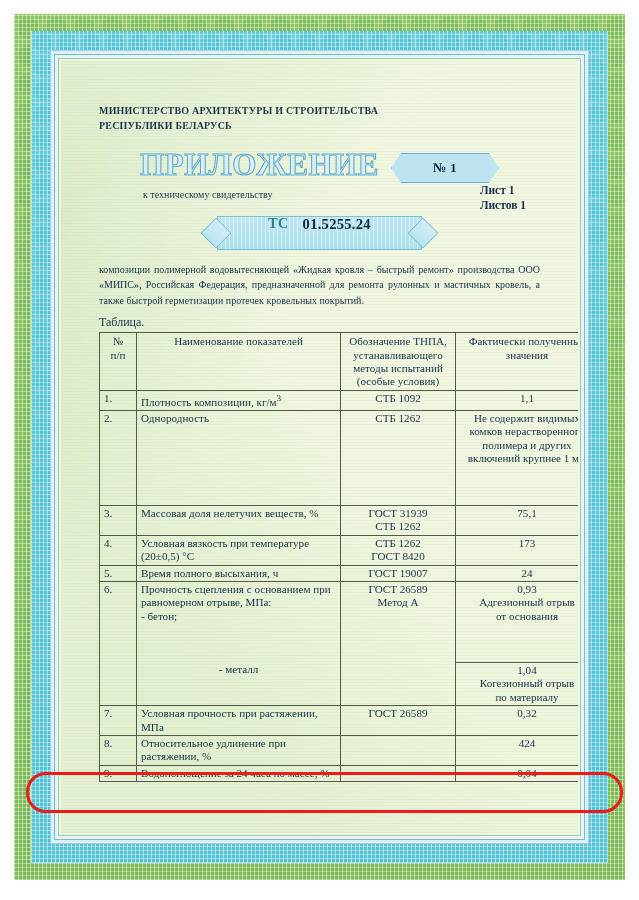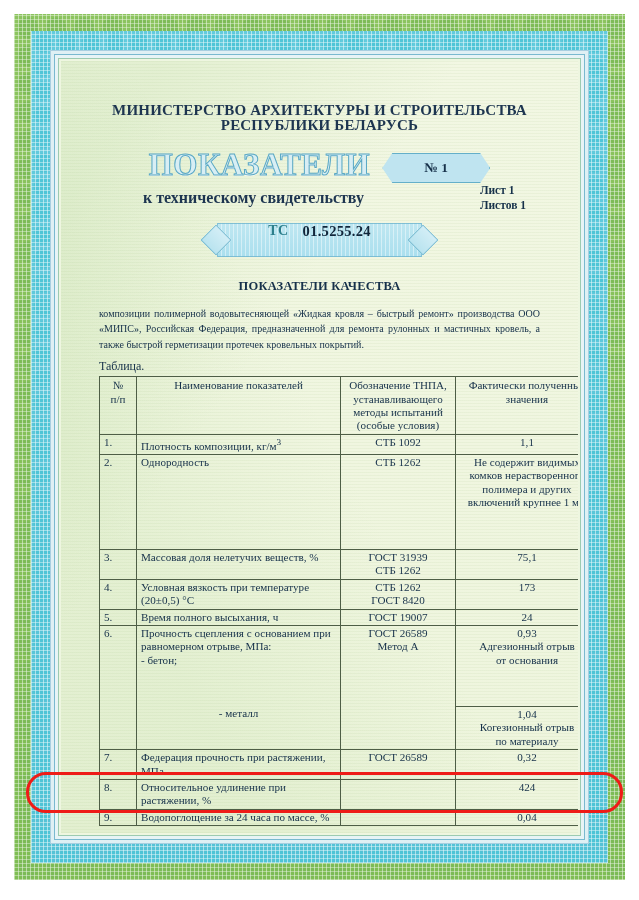--- a/index.html
+++ b/index.html
@@ -50,40 +50,40 @@
       linear-gradient(125deg, rgba(150,200,120,.16) 0 10%, rgba(150,200,120,0) 38%),
       linear-gradient(62deg, rgba(150,200,120,.13) 0 22%, rgba(150,200,120,0) 52%),
       repeating-linear-gradient(0deg, rgba(160,190,130,.10) 0 1px, rgba(160,190,130,0) 1px 3px),
       linear-gradient(#f2f7e3,#eef5dd);
     overflow:hidden;}
 
   
   .content{position:absolute;left:0;top:0;right:0;bottom:0;
            padding:0 38px;box-sizing:border-box;color:#18314a;}
 
-  .ministry{text-align:center;margin-top:42px;font-weight:bold;
-            font-size:15px;letter-spacing:.2px;line-height:15px;color:#1d3550;}
+  .ministry{margin-top:42px;font-weight:bold;
+            font-size:10px;letter-spacing:.2px;line-height:15px;color:#1d3550;}
 
   .prilozh-row{display:flex;align-items:flex-start;justify-content:center;
                margin-top:16px;position:relative;}
   .prilozh{font-size:31px;font-weight:bold;letter-spacing:.5px;line-height:1;
            color:#d8eef4;
            -webkit-text-stroke:1px #5aa8c4;
            text-shadow:0 1px 0 rgba(255,255,255,.8);}
   .hexbox{position:relative;margin-left:12px;margin-top:4px;
           width:108px;height:30px;
           background:#bfe4f0;
           clip-path:polygon(10px 0,98px 0,108px 15px,98px 30px,10px 30px,0 15px);
           border:0;display:flex;align-items:center;justify-content:center;}
   .hexbox span{font-size:13.5px;font-weight:bold;color:#16314a;}
   .hexline{position:absolute;inset:0;
            clip-path:polygon(10px 0,98px 0,108px 15px,98px 30px,10px 30px,0 15px);
            box-shadow:inset 0 0 0 1px rgba(90,168,196,.9);}
 
-  .subtitle{font-size:16px;color:#1d3550;margin-top:6px;margin-left:44px;font-weight:bold;}
+  .subtitle{font-size:10px;color:#1d3550;margin-top:6px;margin-left:44px;}
 
   .sheets{position:absolute;right:52px;top:122px;font-size:11.5px;
           line-height:15px;color:#16314a;text-align:left;font-weight:bold;}
 
   
   .tc-wrap{display:flex;justify-content:center;margin-top:16px;}
   .tc-box{position:relative;width:205px;height:34px;
           background:
             repeating-linear-gradient(90deg, rgba(255,255,255,.45) 0 1px, rgba(255,255,255,0) 1px 4px),
             linear-gradient(#bfe7f1,#aadfee);
@@ -138,21 +138,21 @@
 
     <div class="paper">
       <div class="content">
 
         <div class="ministry">
           <div>МИНИСТЕРСТВО АРХИТЕКТУРЫ И СТРОИТЕЛЬСТВА</div>
           <div>РЕСПУБЛИКИ БЕЛАРУСЬ</div>
         </div>
 
         <div class="prilozh-row">
-          <div class="prilozh">ПОКАЗАТЕЛИ</div>
+          <div class="prilozh">ПРИЛОЖЕНИЕ</div>
           <div class="hexbox">
             <span>№ 1</span>
             <i class="hexline"></i>
           </div>
         </div>
 
         <div class="subtitle">к техническому свидетельству</div>
 
         <div class="sheets">
           <div>Лист 1</div>
@@ -161,21 +161,20 @@
 
         <div class="tc-wrap">
           <div class="tc-box">
             <i class="dia l"></i>
             <span class="tc">ТС</span>
             <span class="tcnum">01.5255.24</span>
             <i class="dia r"></i>
           </div>
         </div>
 
-        <div class="quality">ПОКАЗАТЕЛИ КАЧЕСТВА</div>
 
         <div class="para">композиции полимерной водовытесняющей «Жидкая кровля – быстрый ремонт» производства ООО «МИПС», Российская Федерация, предназначенной для ремонта рулонных и мастичных кровель, а также быстрой герметизации протечек кровельных покрытий.</div>
 
         <div class="tab-label">Таблица.</div>
 
         <table class="qt">
           <thead>
             <tr>
               <th class="c-num">
                 <div>№</div>
@@ -259,21 +258,21 @@
               <td class="c-name nt">- металл</td>
               <td class="c-val">
                 <div>1,04</div>
                 <div>Когезионный отрыв</div>
                 <div>по материалу</div>
               </td>
             </tr>
 
             <tr>
               <td class="c-num">7.</td>
-              <td class="c-name">Федерация прочность при растяжении, МПа</td>
+              <td class="c-name">Условная прочность при растяжении, МПа</td>
               <td class="c-std">ГОСТ 26589</td>
               <td class="c-val vb">0,32</td>
             </tr>
 
             <tr>
               <td class="c-num">8.</td>
               <td class="c-name">Относительное удлинение при растяжении, %</td>
               <td class="c-std"></td>
               <td class="c-val vb">424</td>
             </tr>

